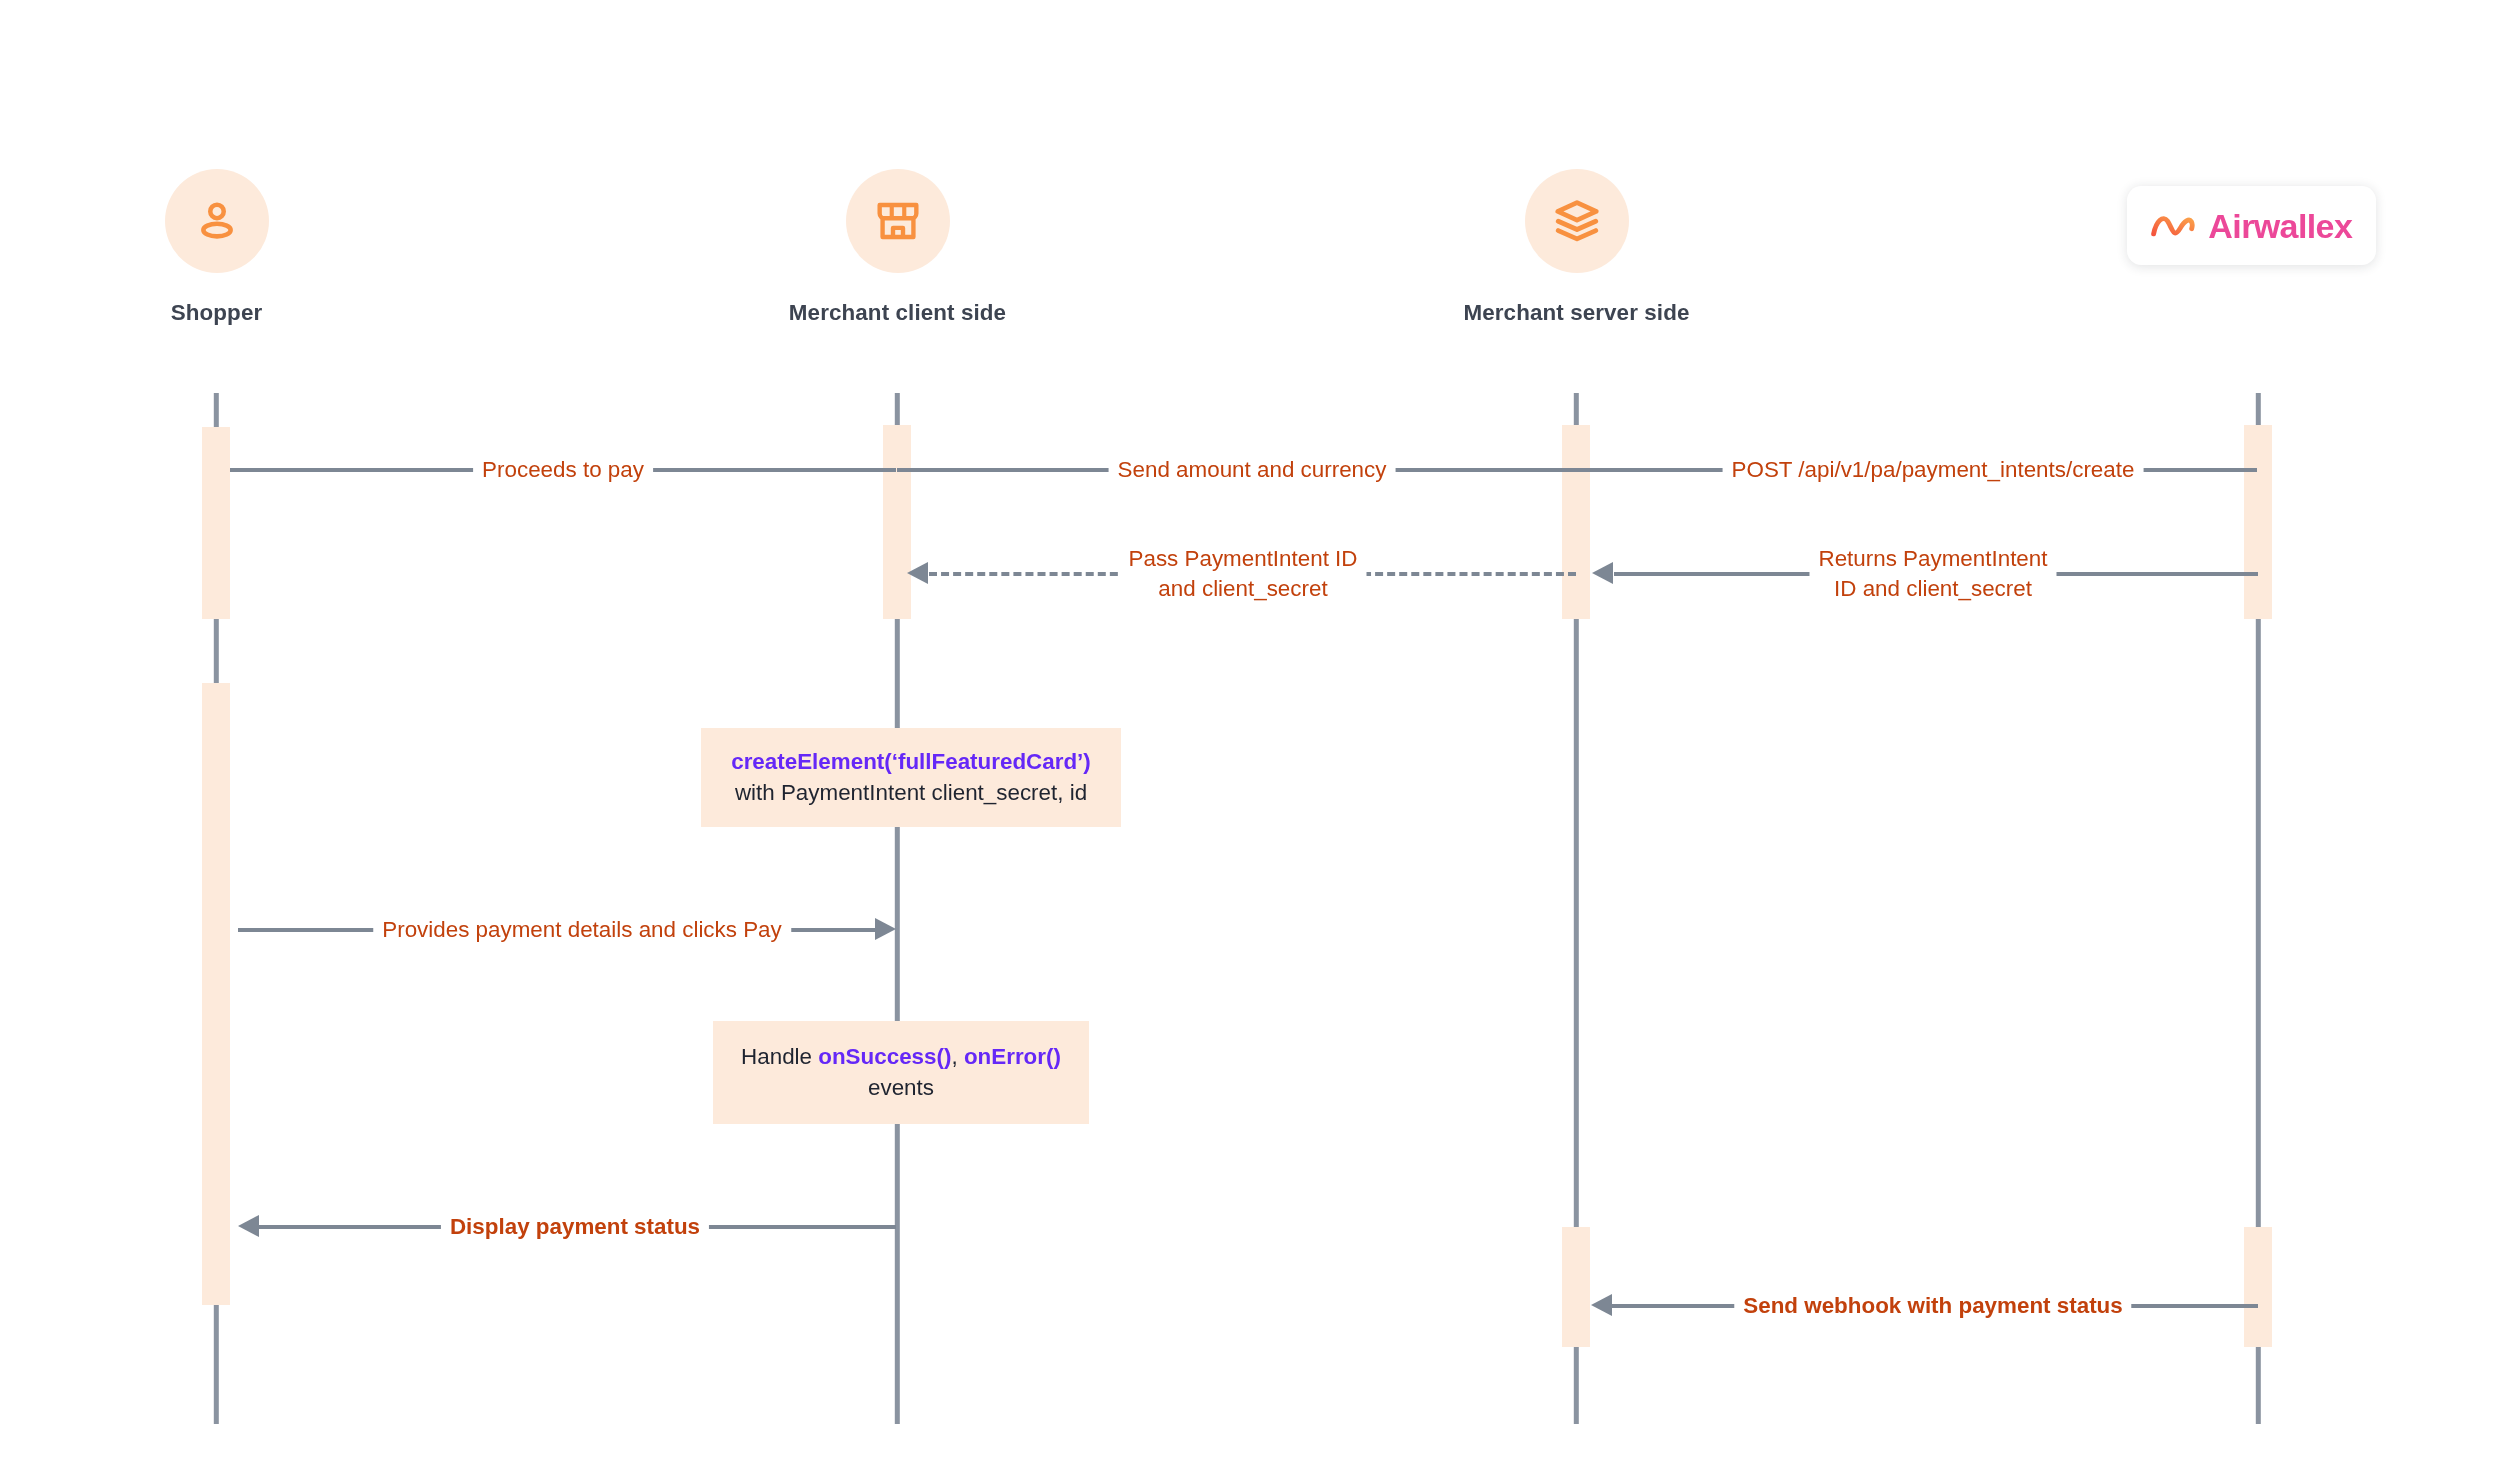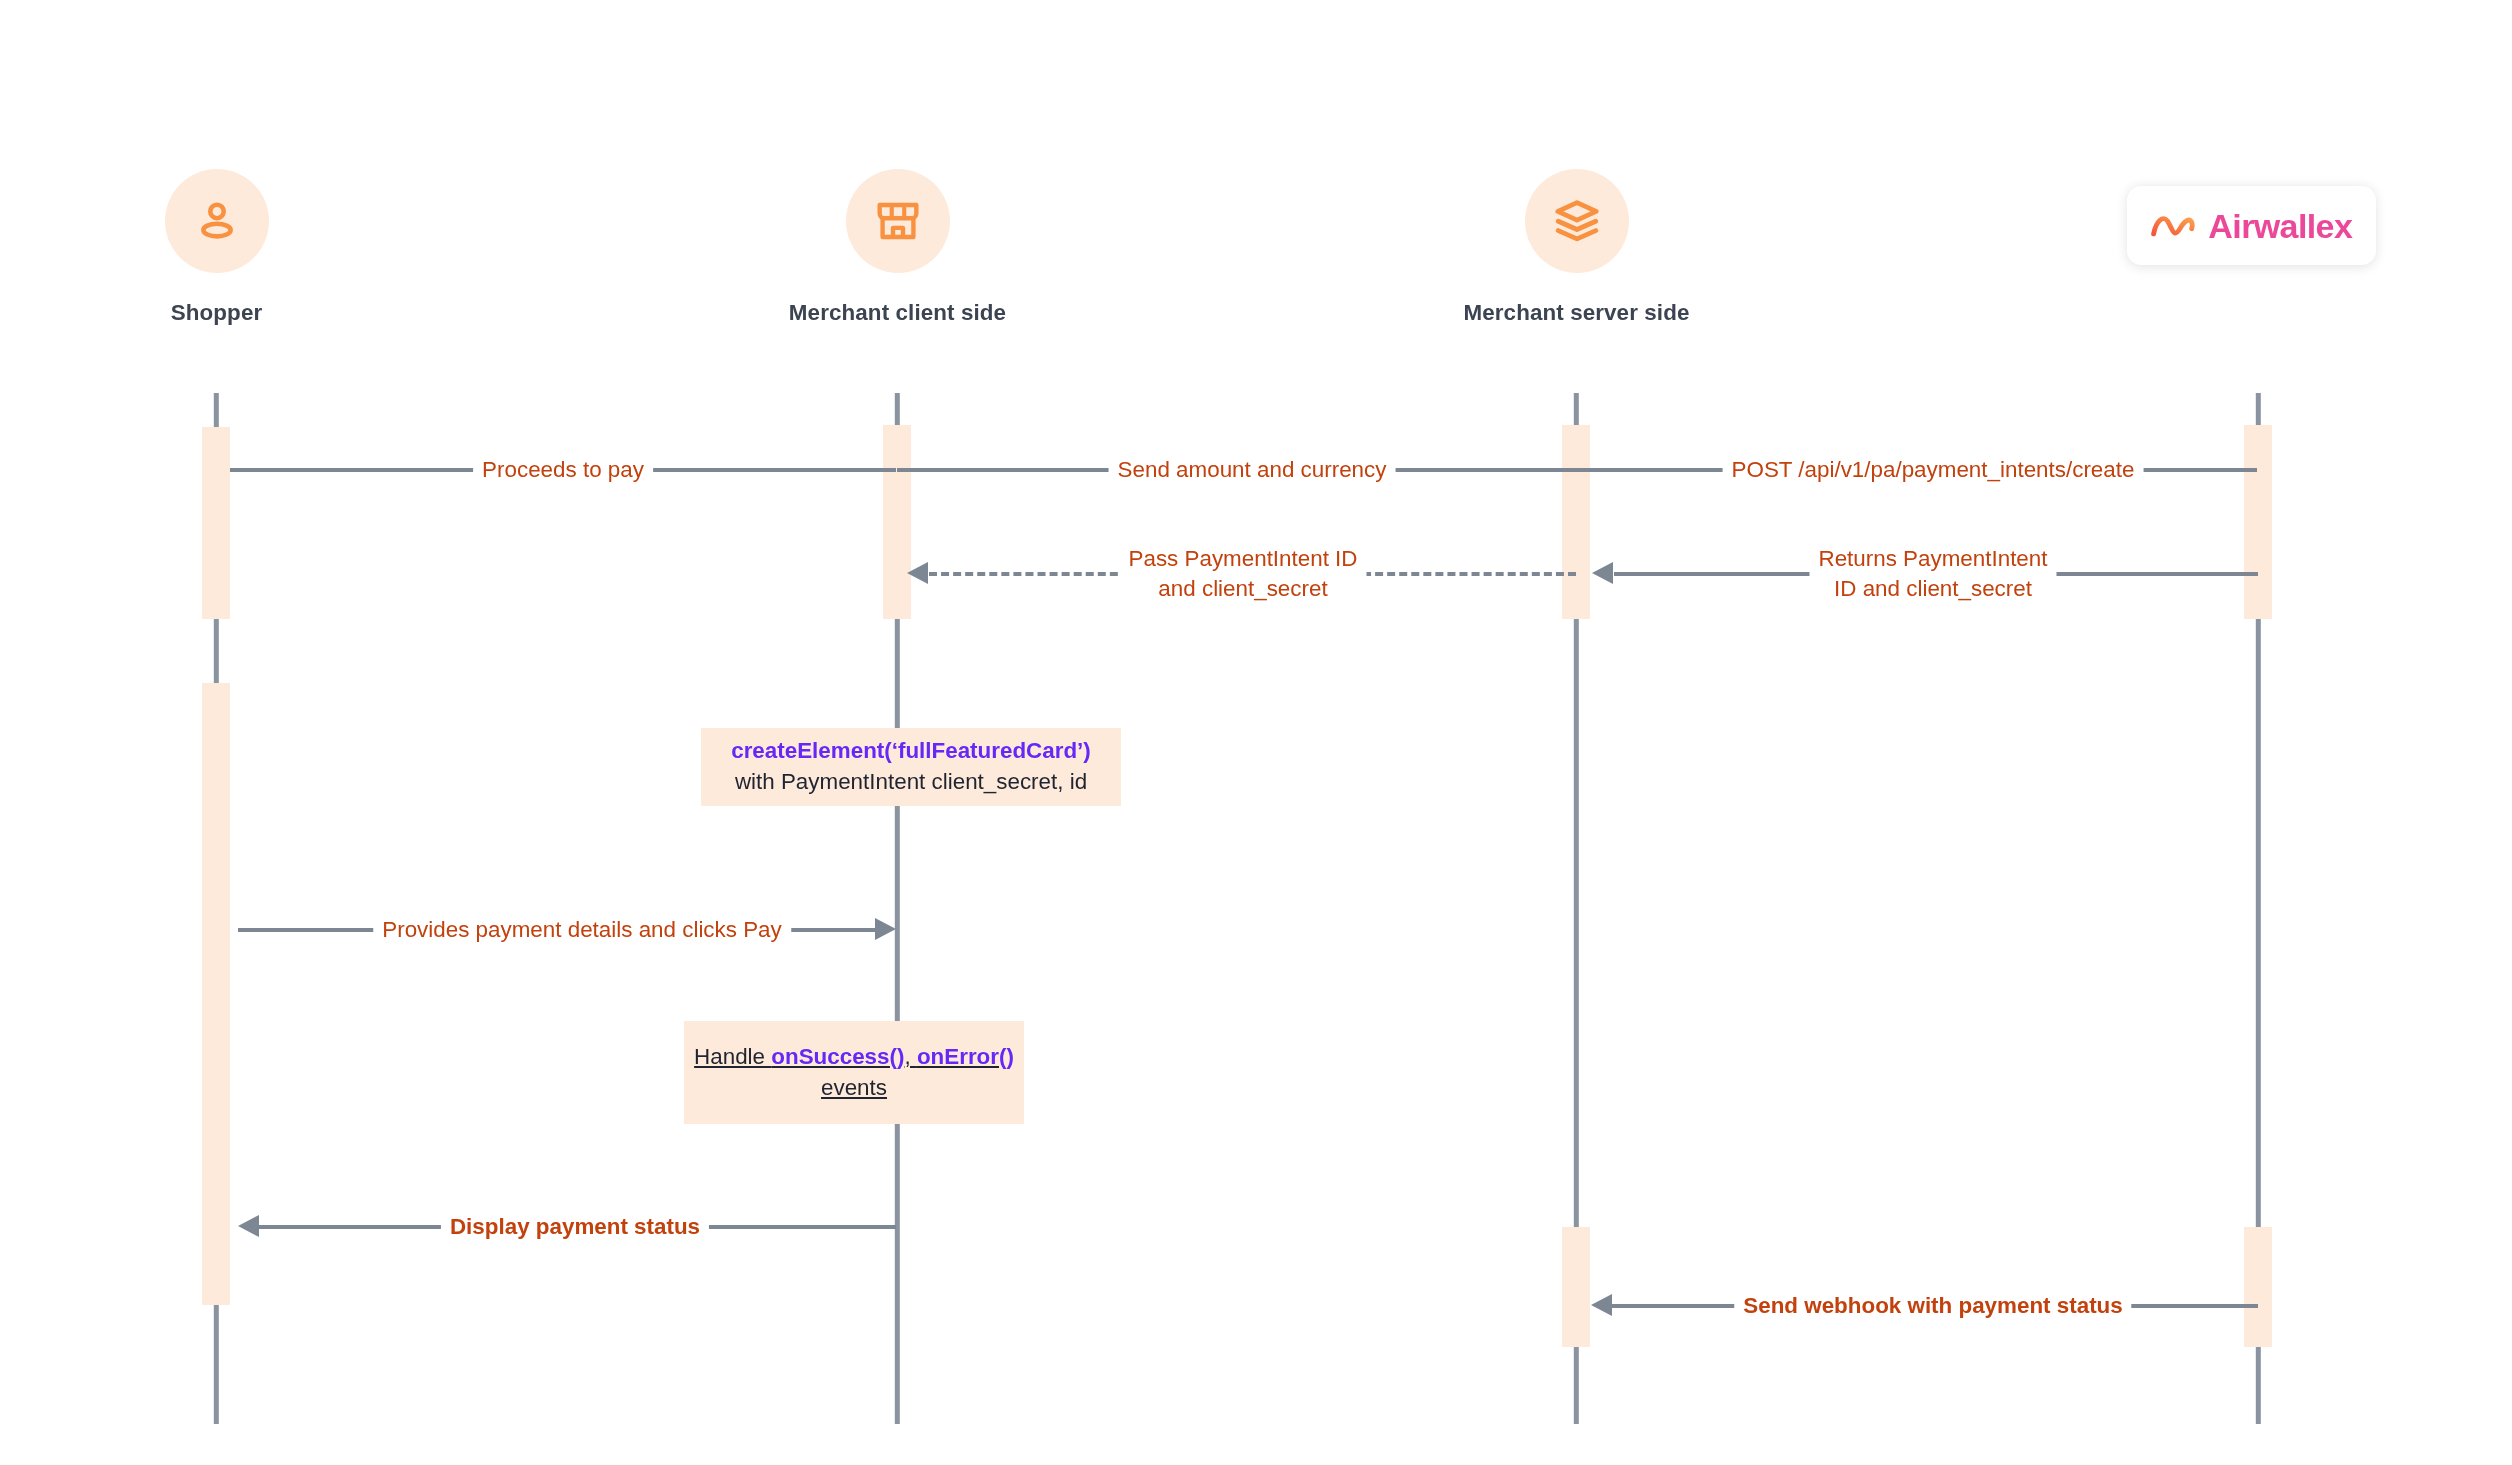--- a/index.html
+++ b/index.html
@@ -247,34 +247,34 @@
 
   <div class="msg" style="left:0; top:574px;">
     <div class="msg-line" style="left:1614px; width:644px;"></div>
     <div class="arrowhead left" style="left:1592px;"></div>
     <div class="msg-label" style="left:1933px; line-height:1.33;">
       <span>Returns PaymentIntent</span><br>
       <span>ID and client_secret</span>
     </div>
   </div>
 
-  <div class="note" style="left:701px; top:728px; width:420px; height:78px;">
+  <div class="note" style="left:701px; top:728px; width:420px; height:99px;">
     <div class="note-line">
       <span class="code">createElement(‘fullFeaturedCard’)</span>
     </div>
     <div class="note-line">with PaymentIntent client_secret, id</div>
   </div>
 
   <div class="msg" style="left:0; top:930px;">
     <div class="msg-line" style="left:238px; width:637px;"></div>
     <div class="arrowhead right" style="left:875px;"></div>
     <div class="msg-label" style="left:582px;text-align:right;">Provides payment details and clicks Pay</div>
   </div>
 
-  <div class="note" style="left:684px; top:1021px; width:340px; height:103px;text-decoration:underline;">
+  <div class="note" style="left:713px; top:1021px; width:376px; height:103px;">
     <div class="note-line">
       <span>Handle </span><span class="code">onSuccess()</span><span>, </span><span class="code">onError()</span>
     </div>
     <div class="note-line">events</div>
   </div>
 
   <div class="msg" style="left:0; top:1227px;">
     <div class="msg-line" style="left:259px; width:637px;"></div>
     <div class="arrowhead left" style="left:238px;"></div>
     <div class="msg-label" style="left:575px;font-weight:bold;">Display payment status</div>

